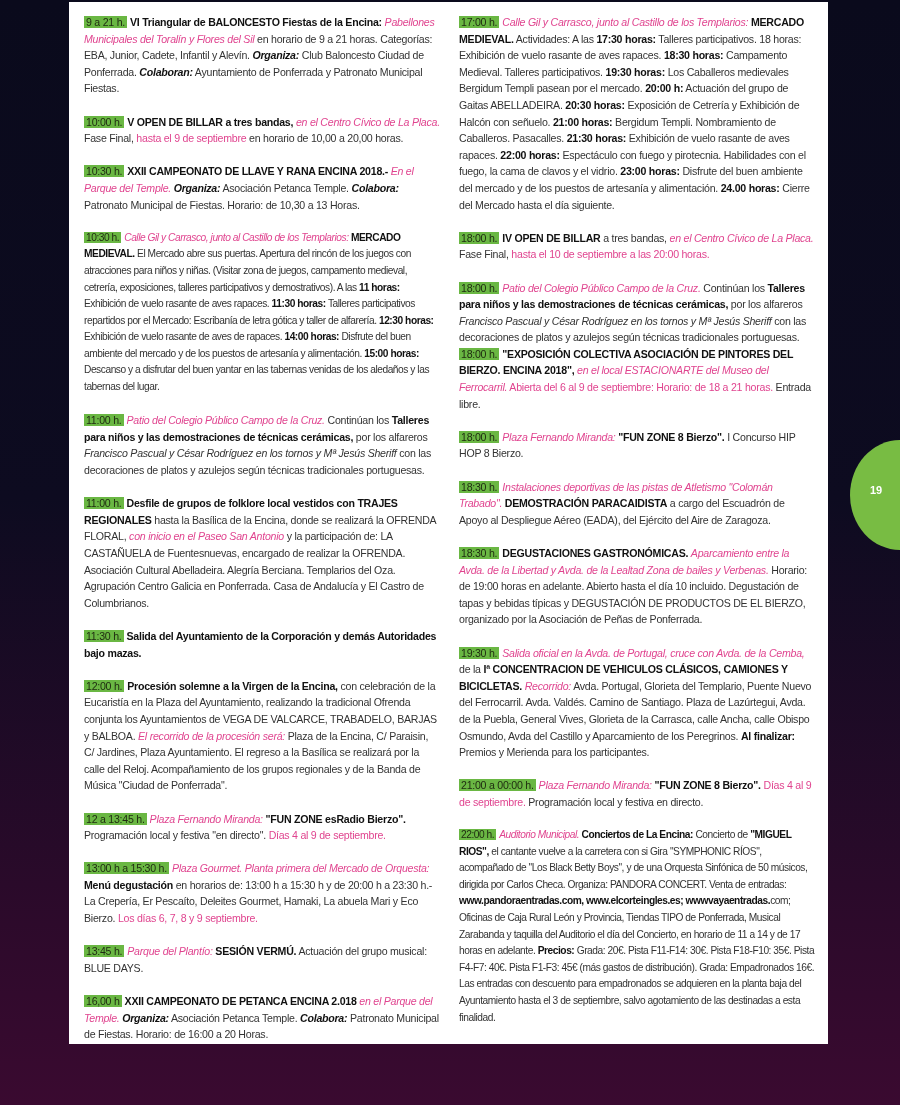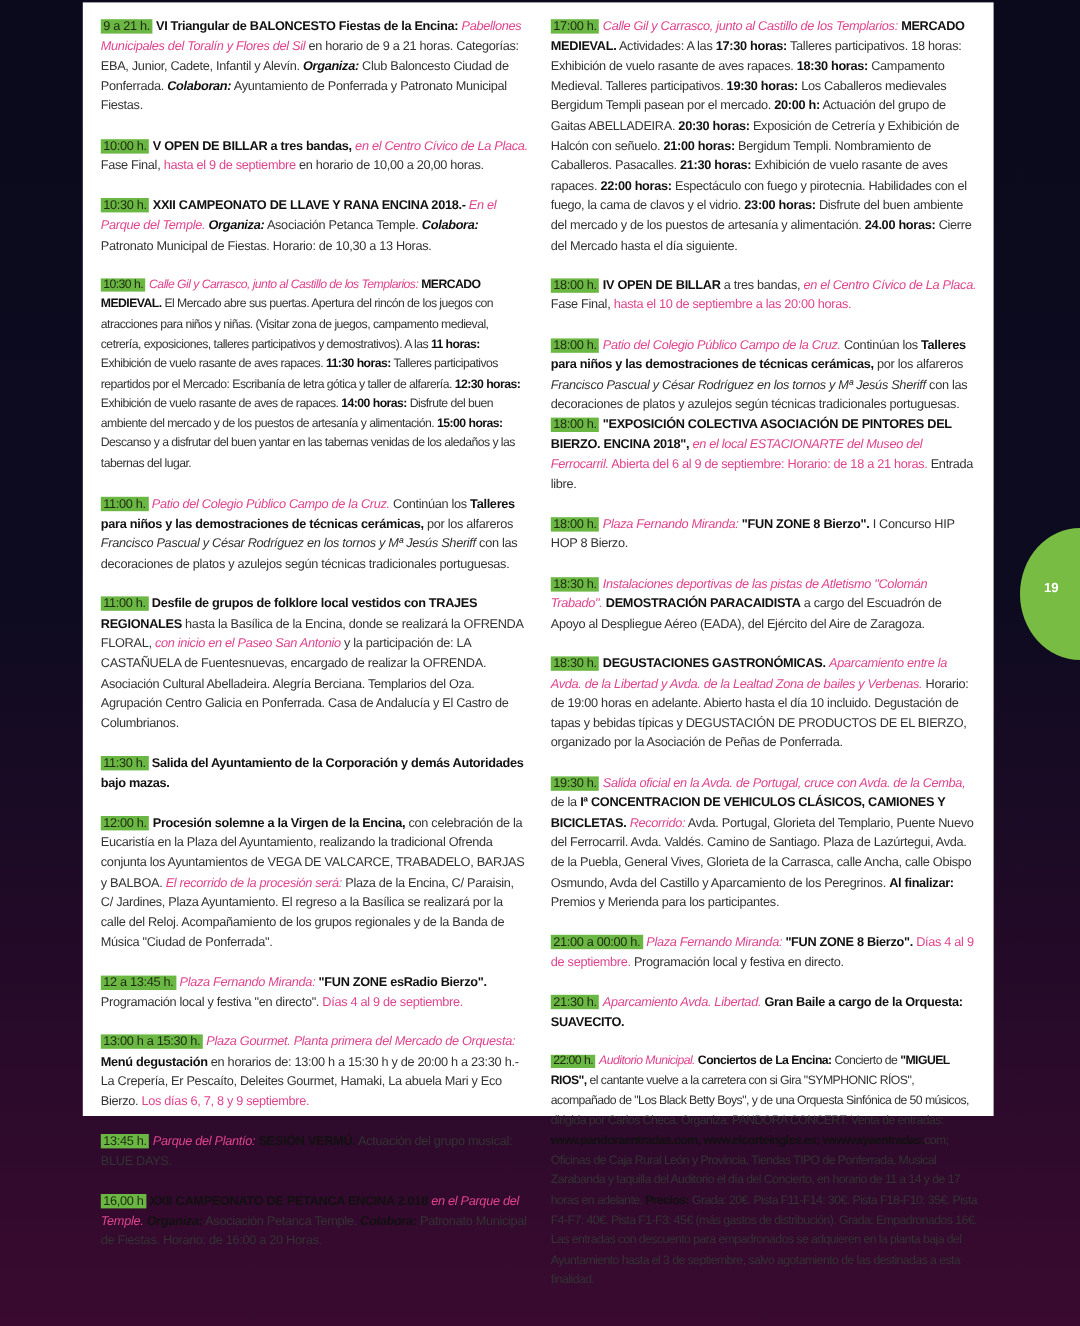--- a/index.html
+++ b/index.html
@@ -2,21 +2,21 @@
 <html><head>
 <meta charset="utf-8">
 <style>
   html, body { margin: 0; padding: 0; }
   body {
     width: 900px; height: 1105px; overflow: hidden; position: relative;
     background: linear-gradient(180deg, #0a0a1c 0%, #0d0b20 45%, #2a0a2a 80%, #3a0a30 100%);
     font-family: "Liberation Sans", sans-serif;
   }
   .page {
-    position: absolute; left: 69px; top: 2px; width: 759px; height: 928px;
+    position: absolute; left: 69px; top: 2px; width: 759px; height: 1042px;
     background: #ffffff;
     text-decoration: underline;
   }
   .col {
     position: absolute; top: 12px; width: 356px;
     font-family: "Liberation Sans", sans-serif;
     font-size: 10.6px; line-height: 16.6px; color: #333;
     letter-spacing: -0.25px;
   }
   .col.left { left: 15px; }
@@ -89,21 +89,20 @@
 
     <p class="ev"><span class="t">18:30 h.</span><span class="pk">Instalaciones deportivas de las pistas de Atletismo "Colomán Trabado".</span> <span class="b">DEMOSTRACIÓN PARACAIDISTA</span> <span>a cargo del Escuadrón de Apoyo al Despliegue Aéreo (EADA), del Ejército del Aire de Zaragoza.</span></p>
 
     <p class="ev"><span class="t">18:30 h.</span><span class="b">DEGUSTACIONES GASTRONÓMICAS.</span> <span class="pk">Aparcamiento entre la Avda. de la Libertad y Avda. de la Lealtad  Zona de bailes y Verbenas.</span> <span>Horario: de 19:00 horas en adelante. Abierto hasta el día 10 incluido. Degustación de tapas y bebidas típicas y DEGUSTACIÓN DE PRODUCTOS DE EL BIERZO, organizado por la Asociación de Peñas de Ponferrada.</span></p>
 
 
     <p class="ev"><span class="t">19:30 h.</span><span class="pk">Salida oficial en la Avda. de Portugal, cruce con Avda. de la Cemba,</span> <span>de la</span> <span class="b">Iª CONCENTRACION DE VEHICULOS CLÁSICOS, CAMIONES Y BICICLETAS.</span> <span class="pk">Recorrido:</span> <span>Avda. Portugal, Glorieta del Templario, Puente Nuevo del Ferrocarril. Avda. Valdés. Camino de Santiago. Plaza de Lazúrtegui, Avda. de la Puebla, General Vives, Glorieta de la Carrasca,  calle Ancha, calle Obispo Osmundo, Avda del Castillo y Aparcamiento de los Peregrinos.</span> <span class="b">Al finalizar:</span> <span>Premios y Merienda para los participantes.</span></p>
 
     <p class="ev"><span class="t">21:00 a 00:00 h.</span><span class="pk">Plaza Fernando Miranda:</span> <span class="b">"FUN ZONE 8 Bierzo".</span> <span class="pkn">Días 4 al 9 de septiembre.</span> <span>Programación local y festiva en directo.</span></p>
 
-    <p class="ev"><span class="t">21:30 h.</span><span class="pk">Aparcamiento Avda. Libertad.</span> <span class="b">Gran Baile a cargo de la Orquesta: SUAVECITO.</span></p>
 
     <p class="ev tight" style="font-size:10.2px;letter-spacing:-0.45px;"><span class="t">22:00 h.</span><span class="pk">Auditorio Municipal.</span> <span class="b">Conciertos de La Encina:</span> <span>Concierto de</span> <span class="b">"MIGUEL RIOS",</span> <span>el cantante vuelve a la carretera con si Gira "SYMPHONIC RÍOS", acompañado de "Los Black Betty Boys", y de una Orquesta Sinfónica de 50 músicos, dirigida por Carlos Checa. Organiza: PANDORA CONCERT. Venta de entradas:</span> <span class="b">www.pandoraentradas.com, www.elcorteingles.es; wwwvayaentradas.</span><span>com; Oficinas de Caja Rural León y Provincia, Tiendas TIPO de Ponferrada,  Musical Zarabanda y taquilla del Auditorio el día del Concierto, en horario de 11 a 14 y de 17 horas en adelante.</span> <span class="b">Precios:</span> <span>Grada: 20€. Pista F11-F14: 30€.  Pista F18-F10: 35€.  Pista F4-F7: 40€. Pista F1-F3: 45€ (más gastos de distribución). Grada: Empadronados 16€. Las entradas con descuento para empadronados se adquieren en la planta baja del Ayuntamiento hasta el 3 de septiembre, salvo agotamiento de las destinadas a esta finalidad.</span></p>
   </div>
 </div>
 
 <div class="pagenum">
     <span>19</span>
   </div>
 
 </body></html>

